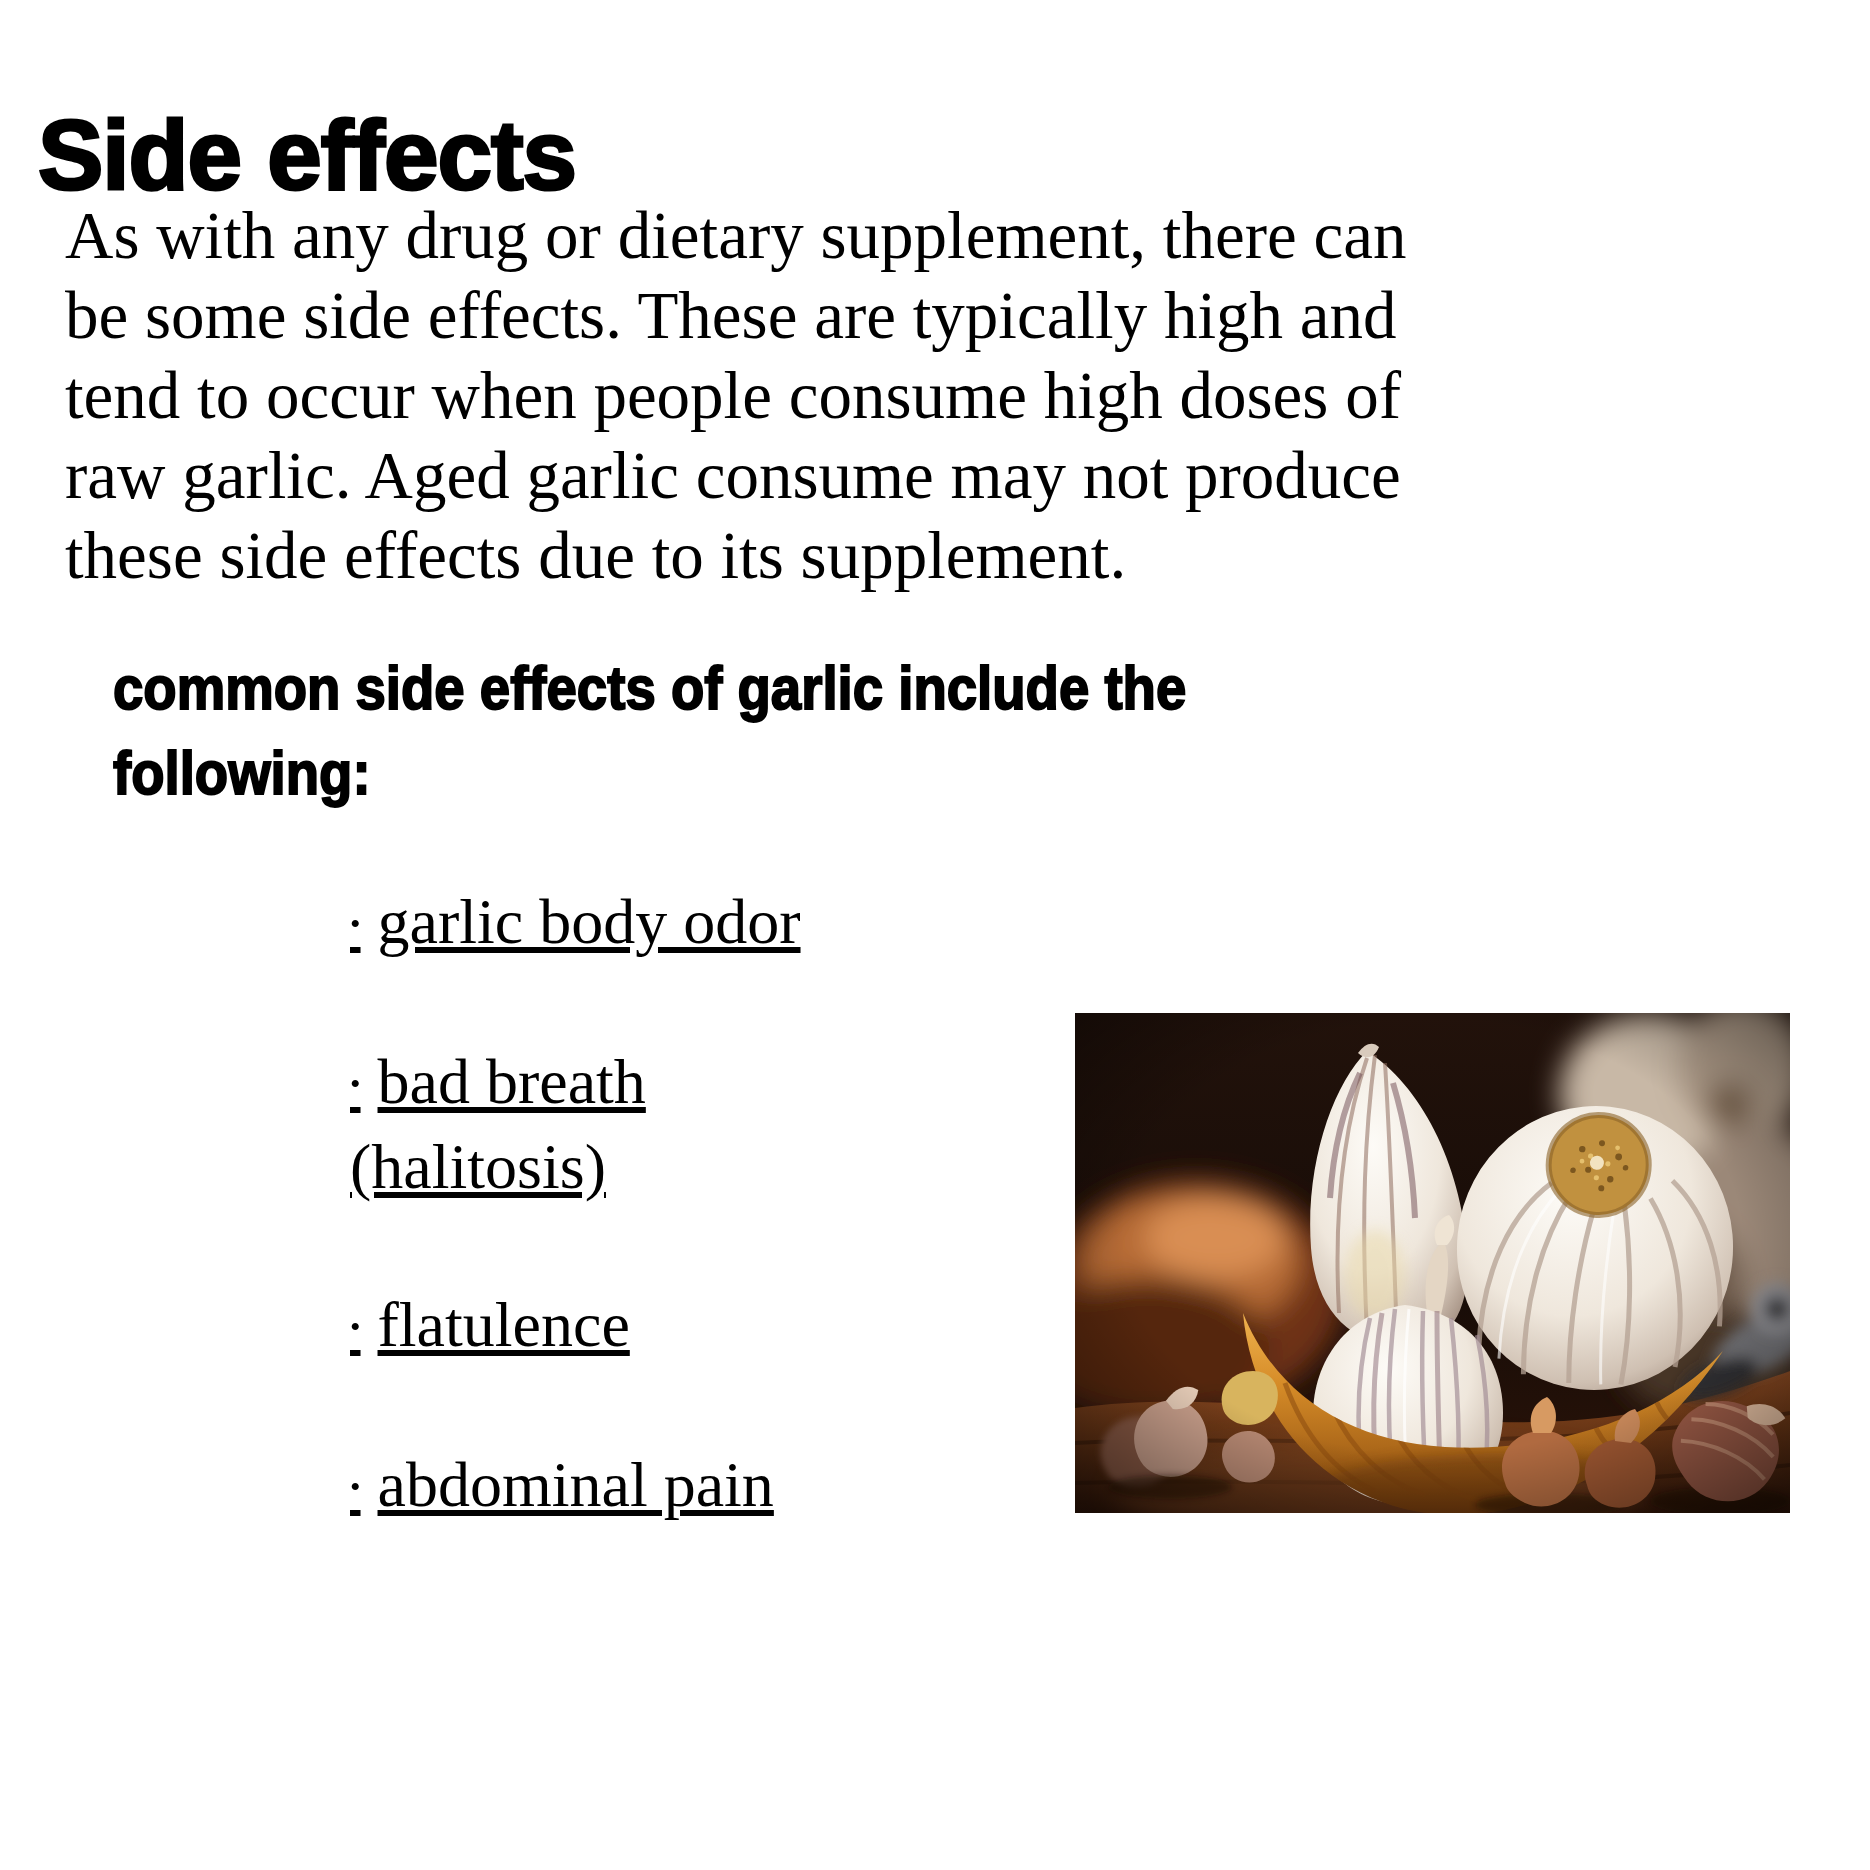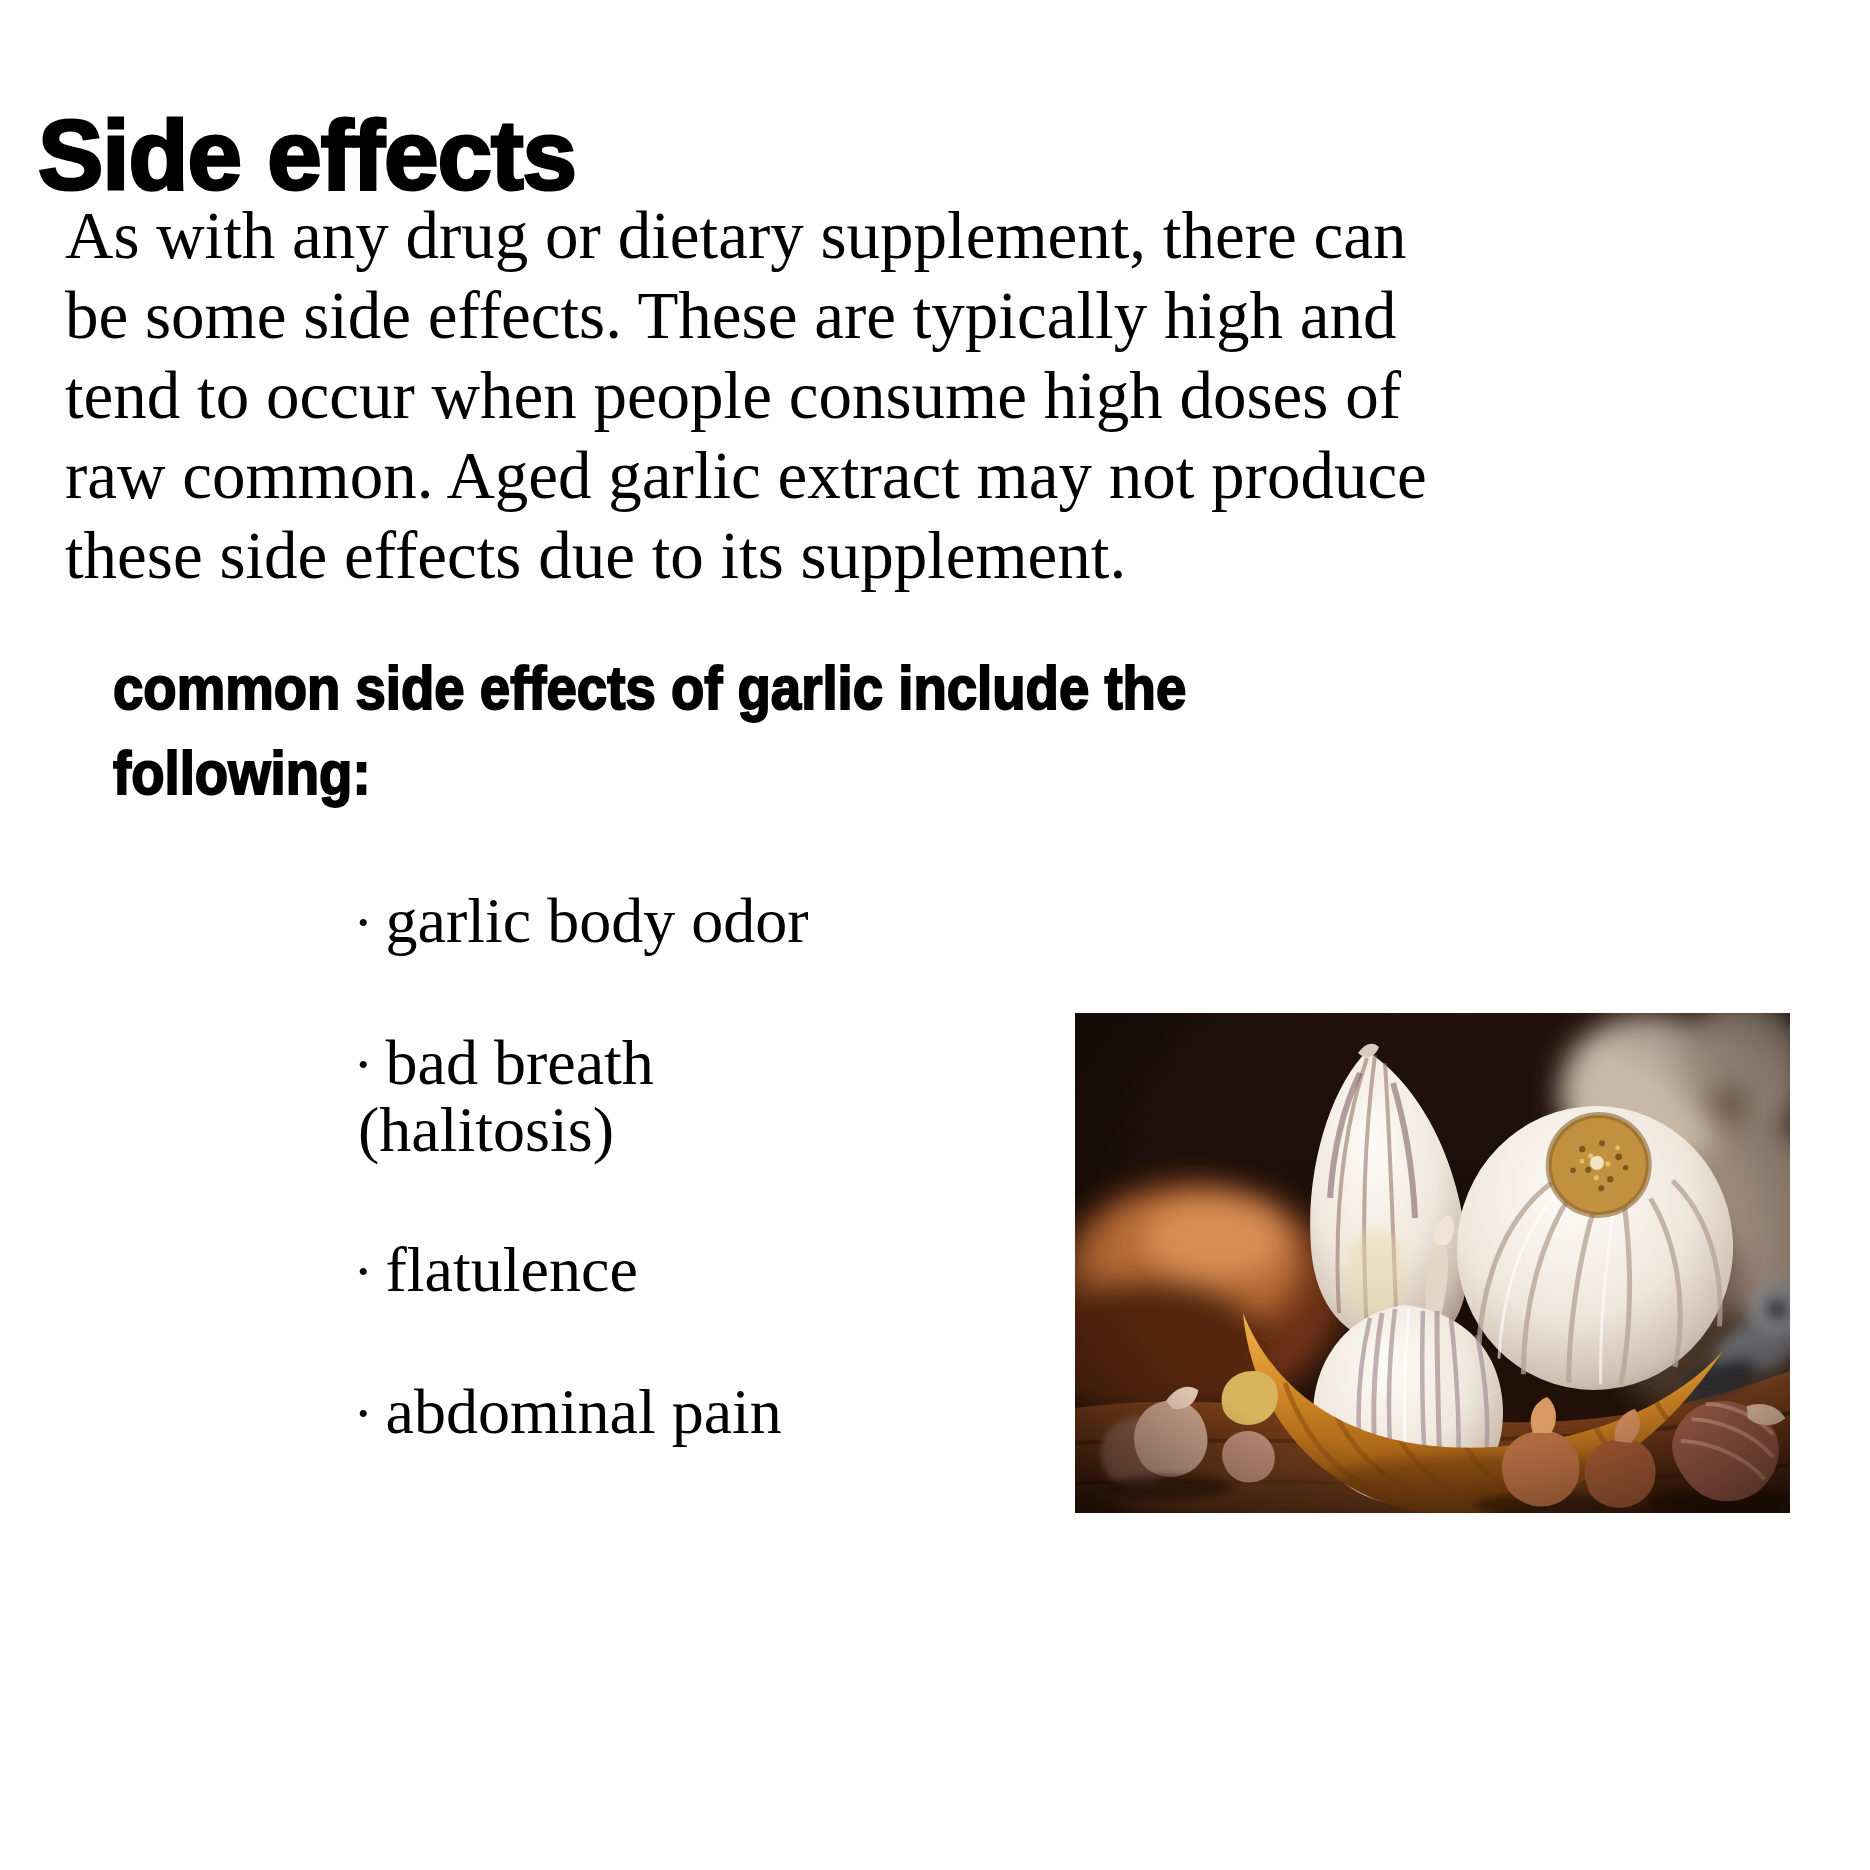--- a/index.html
+++ b/index.html
@@ -36,23 +36,24 @@
     font-family:"Liberation Sans", sans-serif;
     font-weight:900;
     font-size:62px;line-height:85px;
     -webkit-text-stroke:2px #000;
     transform:scaleX(0.88);
     transform-origin:left top;
   }
 
   ul.effects{
     position:absolute;left:350px;top:880px;
-    margin:8px;padding:0;list-style:none;
-    font-size:64px;line-height:65px;
+    margin:0;padding:0;list-style:none;
+    font-size:64px;line-height:83px;
     font-family:"Liberation Serif", serif;
+    text-decoration:underline;
   }
   ul.effects li{
     width:540px;
     margin:0 0 75px 0;
   }
   .dot{
     font-size:30px;
     vertical-align:9px;
     margin-right:17px;
   }
@@ -67,21 +68,21 @@
 <body>
 
 <div class="page">
 
   <h1 class="title">Side effects</h1>
 
   <div class="intro">
     <div class="line">As with any drug or dietary supplement, there can</div>
     <div class="line">be some side effects. These are typically high and</div>
     <div class="line">tend to occur when people consume high doses of</div>
-    <div class="line">raw common. Aged garlic extract may not produce</div>
+    <div class="line">raw garlic. Aged garlic consume may not produce</div>
     <div class="line">these side effects due to its supplement.</div>
   </div>
 
   <div class="subheading">
     <div>common side effects of garlic include the</div>
     <div>following:</div>
   </div>
 
   <ul class="effects">
     <li><span class="dot">•</span><span>garlic body odor</span></li>

